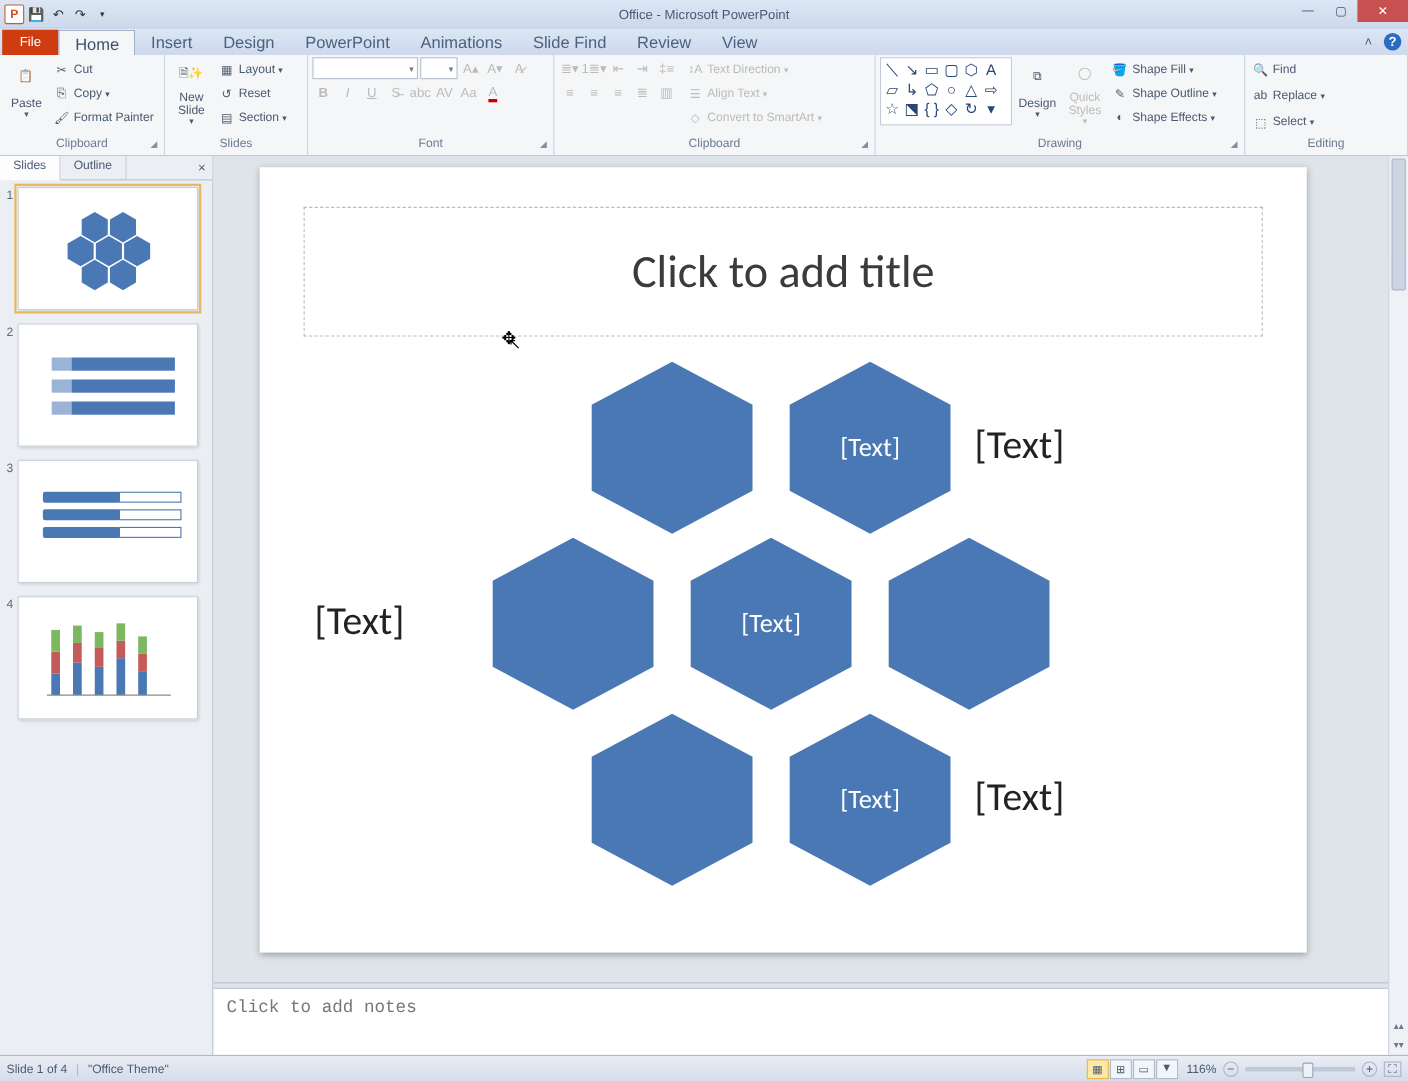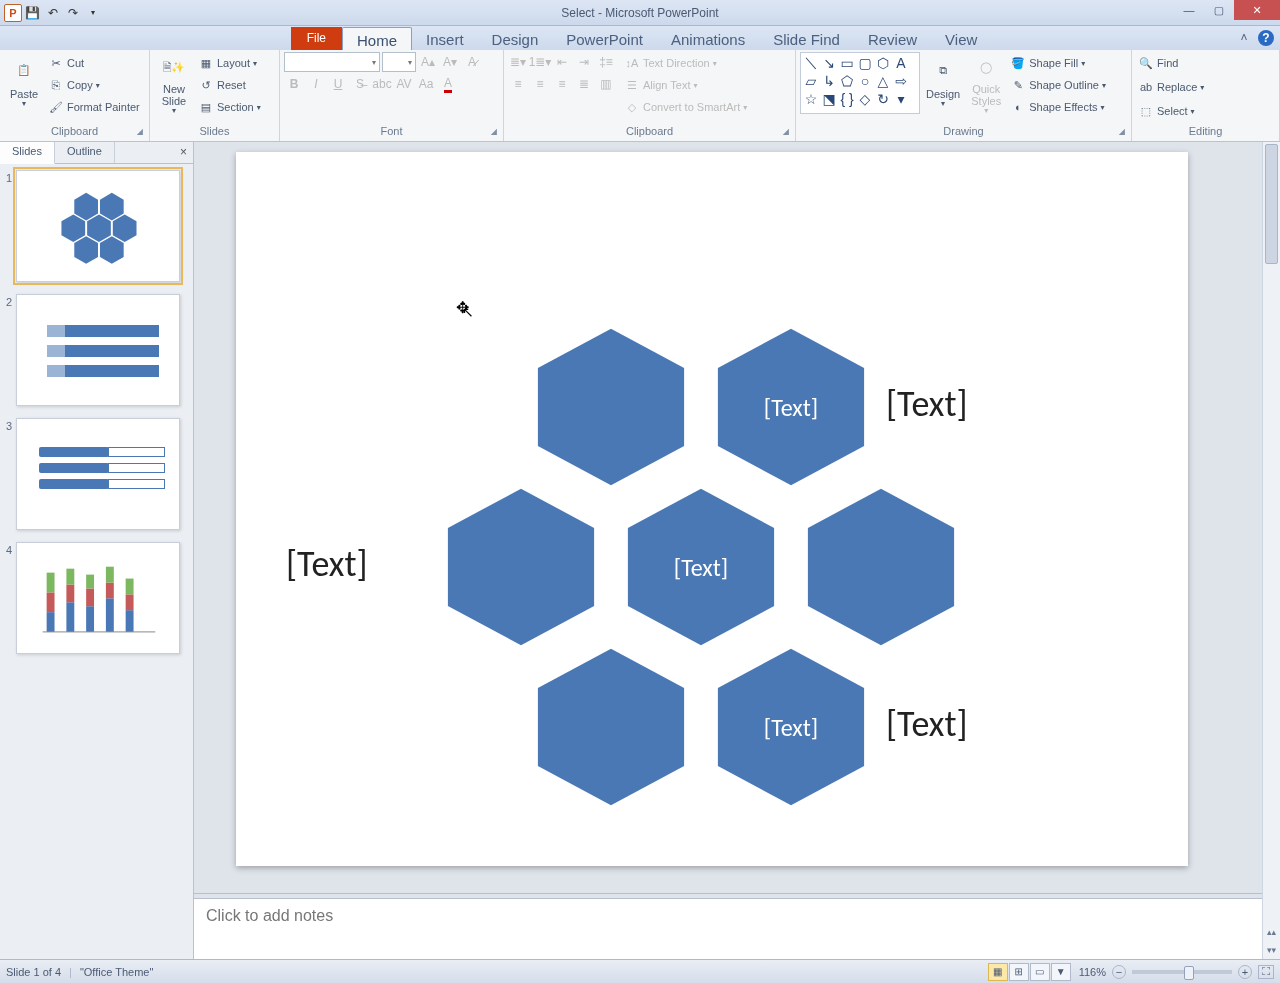--- a/index.html
+++ b/index.html
@@ -9,21 +9,21 @@
 .titlebar{height:26px;background:linear-gradient(#dce6f4,#cdd9ec);display:flex;align-items:center;position:relative;border-bottom:1px solid #a6b8d8;}
 .titlebar .qat{display:flex;align-items:center;padding-left:4px;gap:2px;}
 .qat-icon{width:18px;height:18px;display:flex;align-items:center;justify-content:center;border:1px solid transparent;border-radius:2px;}
 .ppt-logo{width:18px;height:18px;background:#fff;border:1px solid #c06228;display:flex;align-items:center;justify-content:center;color:#d04a1d;font-weight:bold;font-size:11px;border-radius:2px;}
 .title-text{position:absolute;left:50%;transform:translateX(-50%);color:#4a5a73;font-size:12px;}
 .win-controls{position:absolute;right:0;top:0;display:flex;height:20px;}
 .win-btn{width:30px;height:20px;display:flex;align-items:center;justify-content:center;font-size:11px;color:#405070;}
 .win-btn.close{background:#c75050;color:#fff;width:46px;}
 
 
-.tabs-row{height:24px;background:linear-gradient(#dce6f4,#cdd9ec);display:flex;align-items:flex-end;padding-left:0;position:relative;justify-content:center;}
+.tabs-row{height:24px;background:linear-gradient(#dce6f4,#cdd9ec);display:flex;align-items:flex-end;padding-left:0;position:relative;}
 .file-tab{background:#ce3c10;color:#fff;height:23px;padding:4px 16px 0;font-size:12px;margin-left:2px;}
 .tab{height:23px;padding:4px 14px 0;color:#4c607f;font-size:15px;cursor:default;}
 .tab.active{background:#f5f6f7;border:1px solid #8ba0c0;border-bottom:none;border-top-left-radius:2px;border-top-right-radius:2px;color:#3b526f;}
 .help-icons{position:absolute;right:6px;top:4px;display:flex;gap:6px;align-items:center;}
 .help-icons span{width:16px;height:16px;display:flex;align-items:center;justify-content:center;color:#4c607f;font-size:12px;}
 
 
 .ribbon{height:92px;background:#f5f6f7;border-bottom:1px solid #b8c4d6;display:flex;}
 .group{border-right:1px solid #ccd5e2;display:flex;flex-direction:column;padding:2px 4px 0;}
 .group-body{flex:1;display:flex;align-items:flex-start;gap:2px;}
@@ -66,21 +66,21 @@
 
 
 .smartart{position:absolute;left:220px;top:170px;width:720px;height:520px;}
 .hex{position:absolute;width:170px;height:170px;}
 .hex svg{width:100%;height:100%;}
 .hex-label{position:absolute;width:100%;text-align:center;top:50%;transform:translateY(-50%);color:#fff;font-size:24px;font-family:Calibri,sans-serif;}
 .side-label{position:absolute;font-size:36px;color:#222;font-family:Calibri,sans-serif;}
 
 
 .splitter{height:6px;background:#dfe4eb;border-top:1px solid #b5bfcf;border-bottom:1px solid #b5bfcf;cursor:ns-resize;}
-.notes{height:60px;background:#fff;padding:8px 12px;color:#777;font-size:16px;font-family:Liberation Sans, sans-serif;}
+.notes{height:60px;background:#fff;padding:8px 12px;color:#777;font-size:16px;font-family:Liberation Mono, monospace;}
 .notes-container{position:absolute;left:0;right:18px;bottom:0;}
 
 
 .statusbar{position:absolute;bottom:0;left:0;right:0;height:24px;background:linear-gradient(#e9edf4,#d5ddea);border-top:1px solid #aeb9cc;display:flex;align-items:center;font-size:11px;color:#4a5a73;padding:0 6px;}
 .statusbar .spacer{flex:1;}
 .view-btns{display:flex;gap:1px;margin-right:8px;}
 .view-btns span{width:20px;height:18px;border:1px solid #b0bacb;background:#f2f5fa;display:flex;align-items:center;justify-content:center;font-size:10px;}
 .view-btns span.active{background:#fde8a8;border-color:#e0b74f;}
 .zoom-slider{width:100px;height:4px;background:#c0c9d8;position:relative;margin:0 6px;}
 .zoom-slider::before{content:"";position:absolute;left:52%;top:-4px;width:8px;height:12px;background:#eef1f7;border:1px solid #94a3bb;border-radius:2px;}
@@ -93,21 +93,21 @@
 <body>
 
 <div class="titlebar">
   <div class="qat">
     <div class="ppt-logo">P</div>
     <div class="qat-icon">💾</div>
     <div class="qat-icon">↶</div>
     <div class="qat-icon">↷</div>
     <div class="qat-icon" style="font-size:8px;">▾</div>
   </div>
-  <div class="title-text">Select - Microsoft PowerPoint</div>
+  <div class="title-text">Office - Microsoft PowerPoint</div>
   <div class="win-controls">
     <div class="win-btn">—</div>
     <div class="win-btn">▢</div>
     <div class="win-btn close">✕</div>
   </div>
 </div>
 
 <div class="tabs-row">
   <div class="file-tab">File</div>
   <div class="tab active">Home</div>
@@ -415,20 +415,23 @@
             </g>
             <line x1="26" y1="90" x2="140" y2="90" stroke="#888"></line>
           </svg>
         </div>
       </div>
     </div>
   </div>
 
   <div class="editor">
     <div class="slide-canvas">
+      <div class="title-ph">
+        <span>Click to add title</span>
+      </div>
 
       <div class="smartart">
 
         <div class="hex" style="left:70px;top:0;">
           <svg viewBox="0 0 100 100">
               <polygon points="50,4 93,27 93,73 50,96 7,73 7,27" fill="#4a78b5"></polygon>
             </svg>
         </div>
         <div class="hex" style="left:250px;top:0;">
           <svg viewBox="0 0 100 100">

